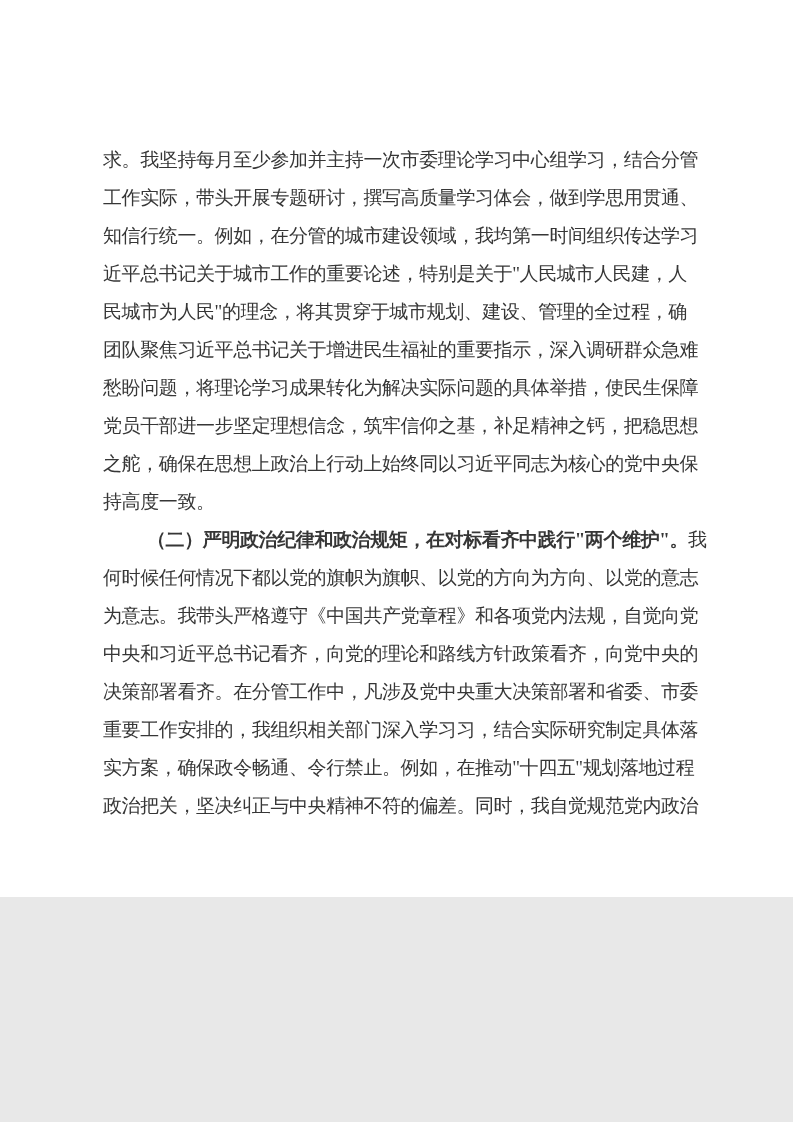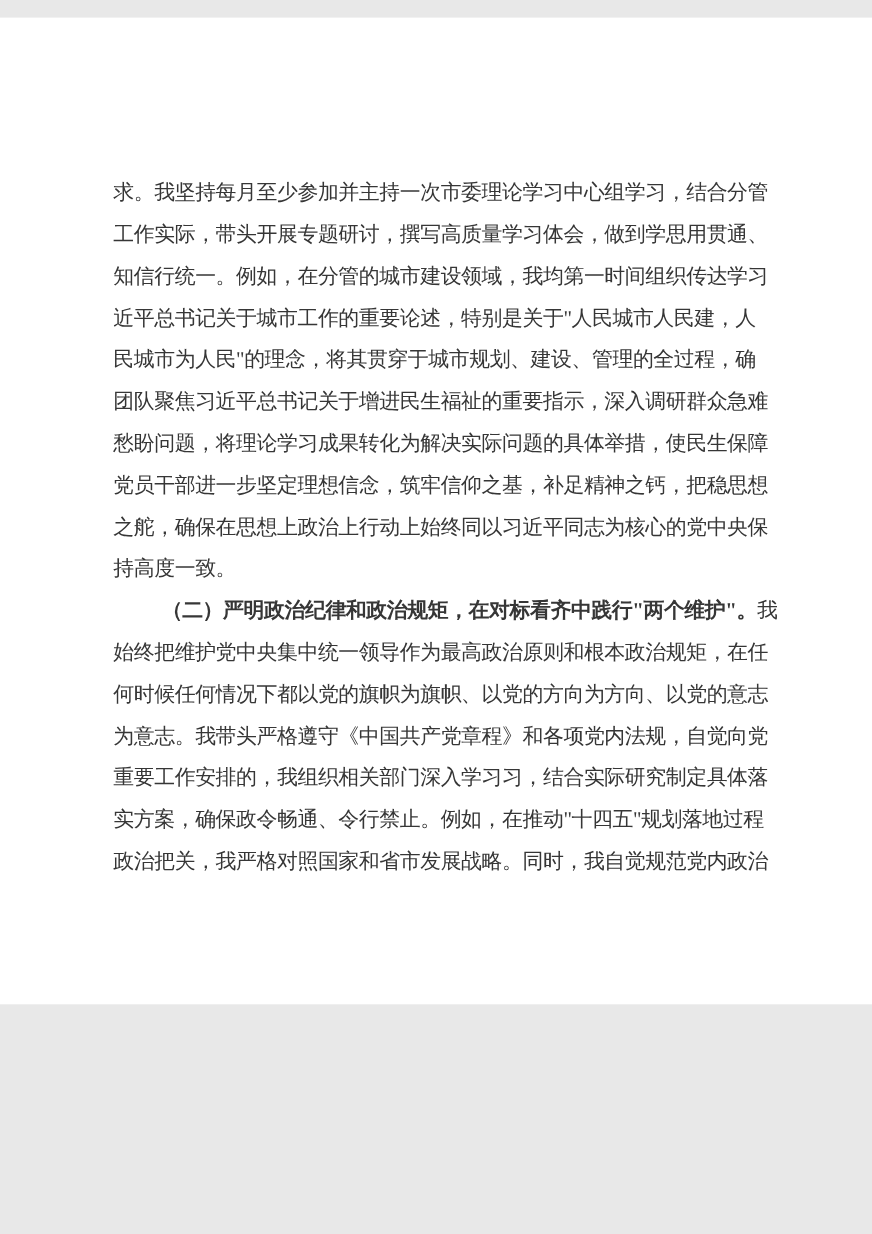--- a/index.html
+++ b/index.html
@@ -1,20 +1,20 @@
 <!DOCTYPE html>
 <html><head>
 <meta charset="utf-8">
 <style>
   html, body { margin: 0; padding: 0; background: #e8e8e8; }
   .page {
     position: relative;
     width: 793px;
     height: 897px;
-    margin: 16px auto;
+    margin: 0 auto;
     background: #ffffff;
     font-family: "Liberation Serif", "DejaVu Serif", serif;
     color: #363636;
     overflow: hidden;
   }
   .text-block {
     position: absolute;
     left: 103px;
     top: 141px;
     width: 592px;
@@ -47,21 +47,22 @@
       <div class="line"><span class="seg">工作实际，带头开展专题研讨，撰写高质量学习体会，做到学思用贯通、</span></div>
       <div class="line"><span class="seg">知信行统一。例如，在分管的城市建设领域，我均第一时间组织传达学习</span></div>
       <div class="line"><span class="seg">近平总书记关于城市工作的重要论述，特别是关于"人民城市人民建，人</span></div>
       <div class="line"><span class="seg">民城市为人民"的理念，将其贯穿于城市规划、建设、管理的全过程，确</span></div>
       <div class="line"><span class="seg">团队聚焦习近平总书记关于增进民生福祉的重要指示，深入调研群众急难</span></div>
       <div class="line"><span class="seg">愁盼问题，将理论学习成果转化为解决实际问题的具体举措，使民生保障</span></div>
       <div class="line"><span class="seg">党员干部进一步坚定理想信念，筑牢信仰之基，补足精神之钙，把稳思想</span></div>
       <div class="line"><span class="seg">之舵，确保在思想上政治上行动上始终同以习近平同志为核心的党中央保</span></div>
       <div class="line"><span class="seg">持高度一致。</span></div>
       <div class="line indent"><span class="seg bold">（二）严明政治纪律和政治规矩，在对标看齐中践行"两个维护"。</span><span class="seg">我</span></div>
-      <div class="line"><span class="seg">始终把维护党中央集中统一领导作为最高政治原则和根本政治规矩，在任</span></div>
       <div class="line"><span class="seg">何时候任何情况下都以党的旗帜为旗帜、以党的方向为方向、以党的意志</span></div>
       <div class="line"><span class="seg">为意志。我带头严格遵守《中国共产党章程》和各项党内法规，自觉向党</span></div>
+      <div class="line"><span class="seg">中央和习近平总书记看齐，向党的理论和路线方针政策看齐，向党中央的</span></div>
+      <div class="line"><span class="seg">决策部署看齐。在分管工作中，凡涉及党中央重大决策部署和省委、市委</span></div>
       <div class="line"><span class="seg">重要工作安排的，我组织相关部门深入学习习，结合实际研究制定具体落</span></div>
       <div class="line"><span class="seg">实方案，确保政令畅通、令行禁止。例如，在推动"十四五"规划落地过程</span></div>
-      <div class="line"><span class="seg">政治把关，我严格对照国家和省市发展战略。同时，我自觉规范党内政治</span></div>
+      <div class="line"><span class="seg">政治把关，坚决纠正与中央精神不符的偏差。同时，我自觉规范党内政治</span></div>
     </div>
   <div class="footer">— 2 —</div>
 </div>
 
 </body></html>

